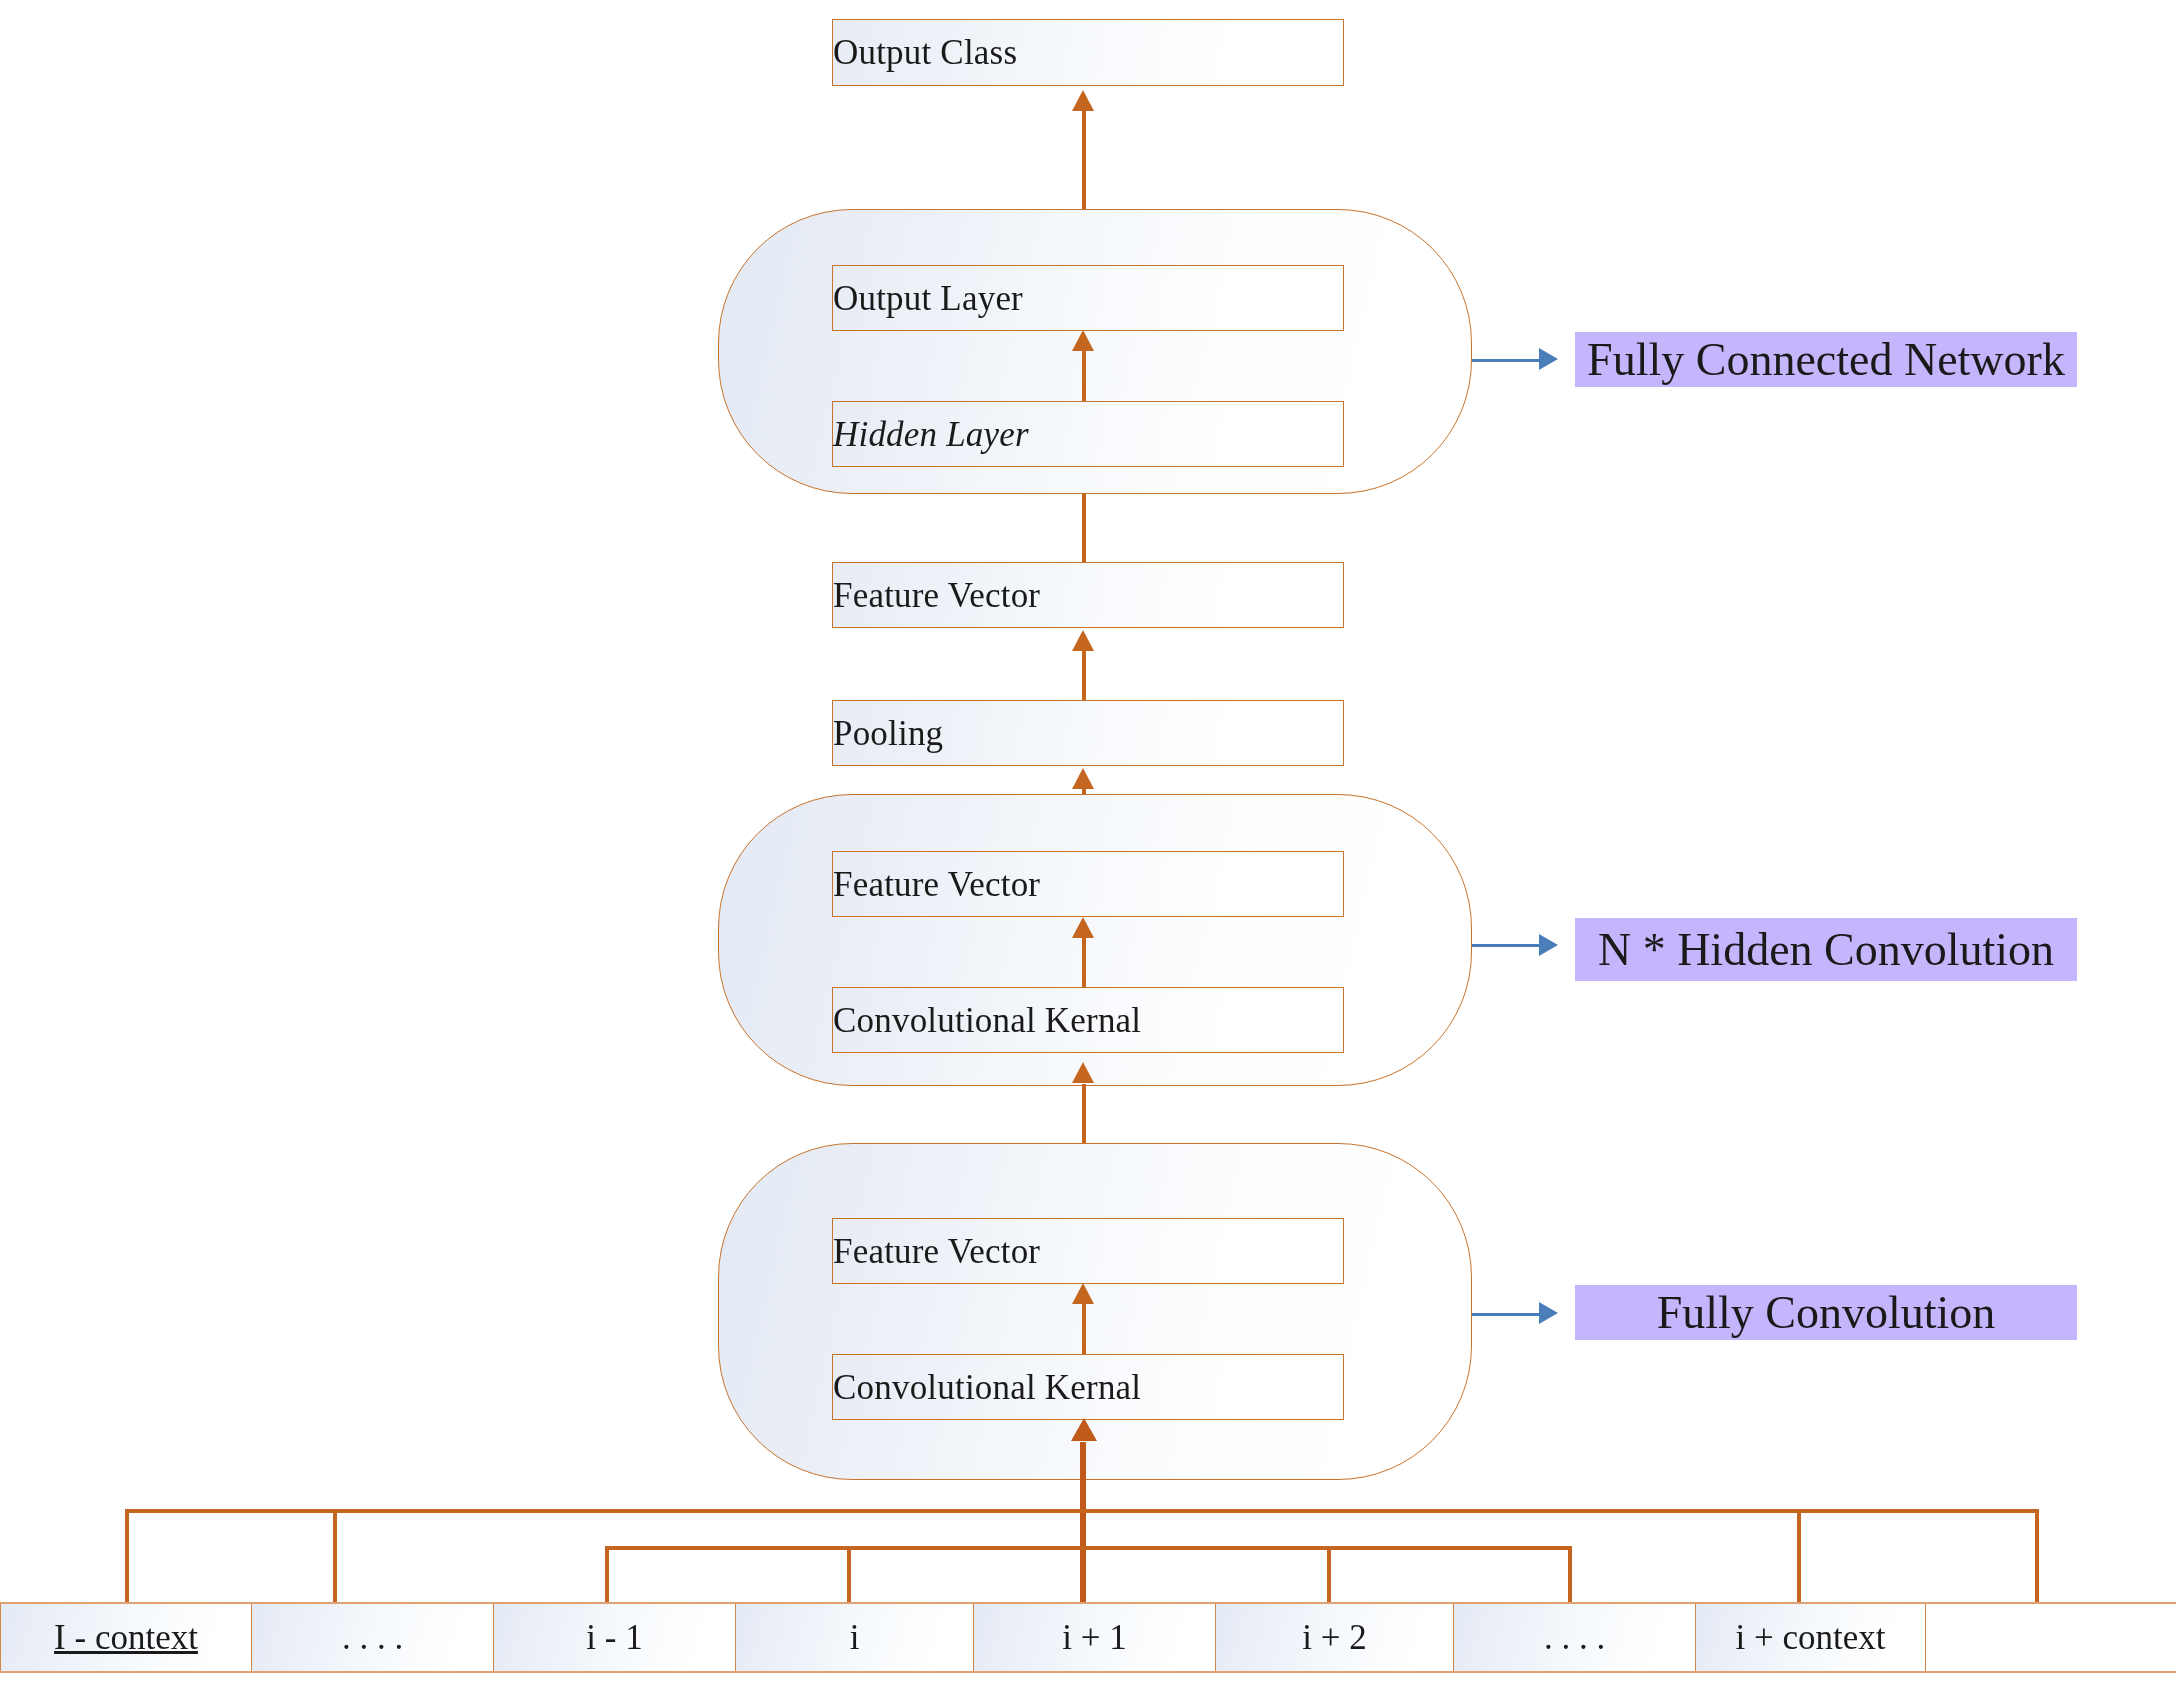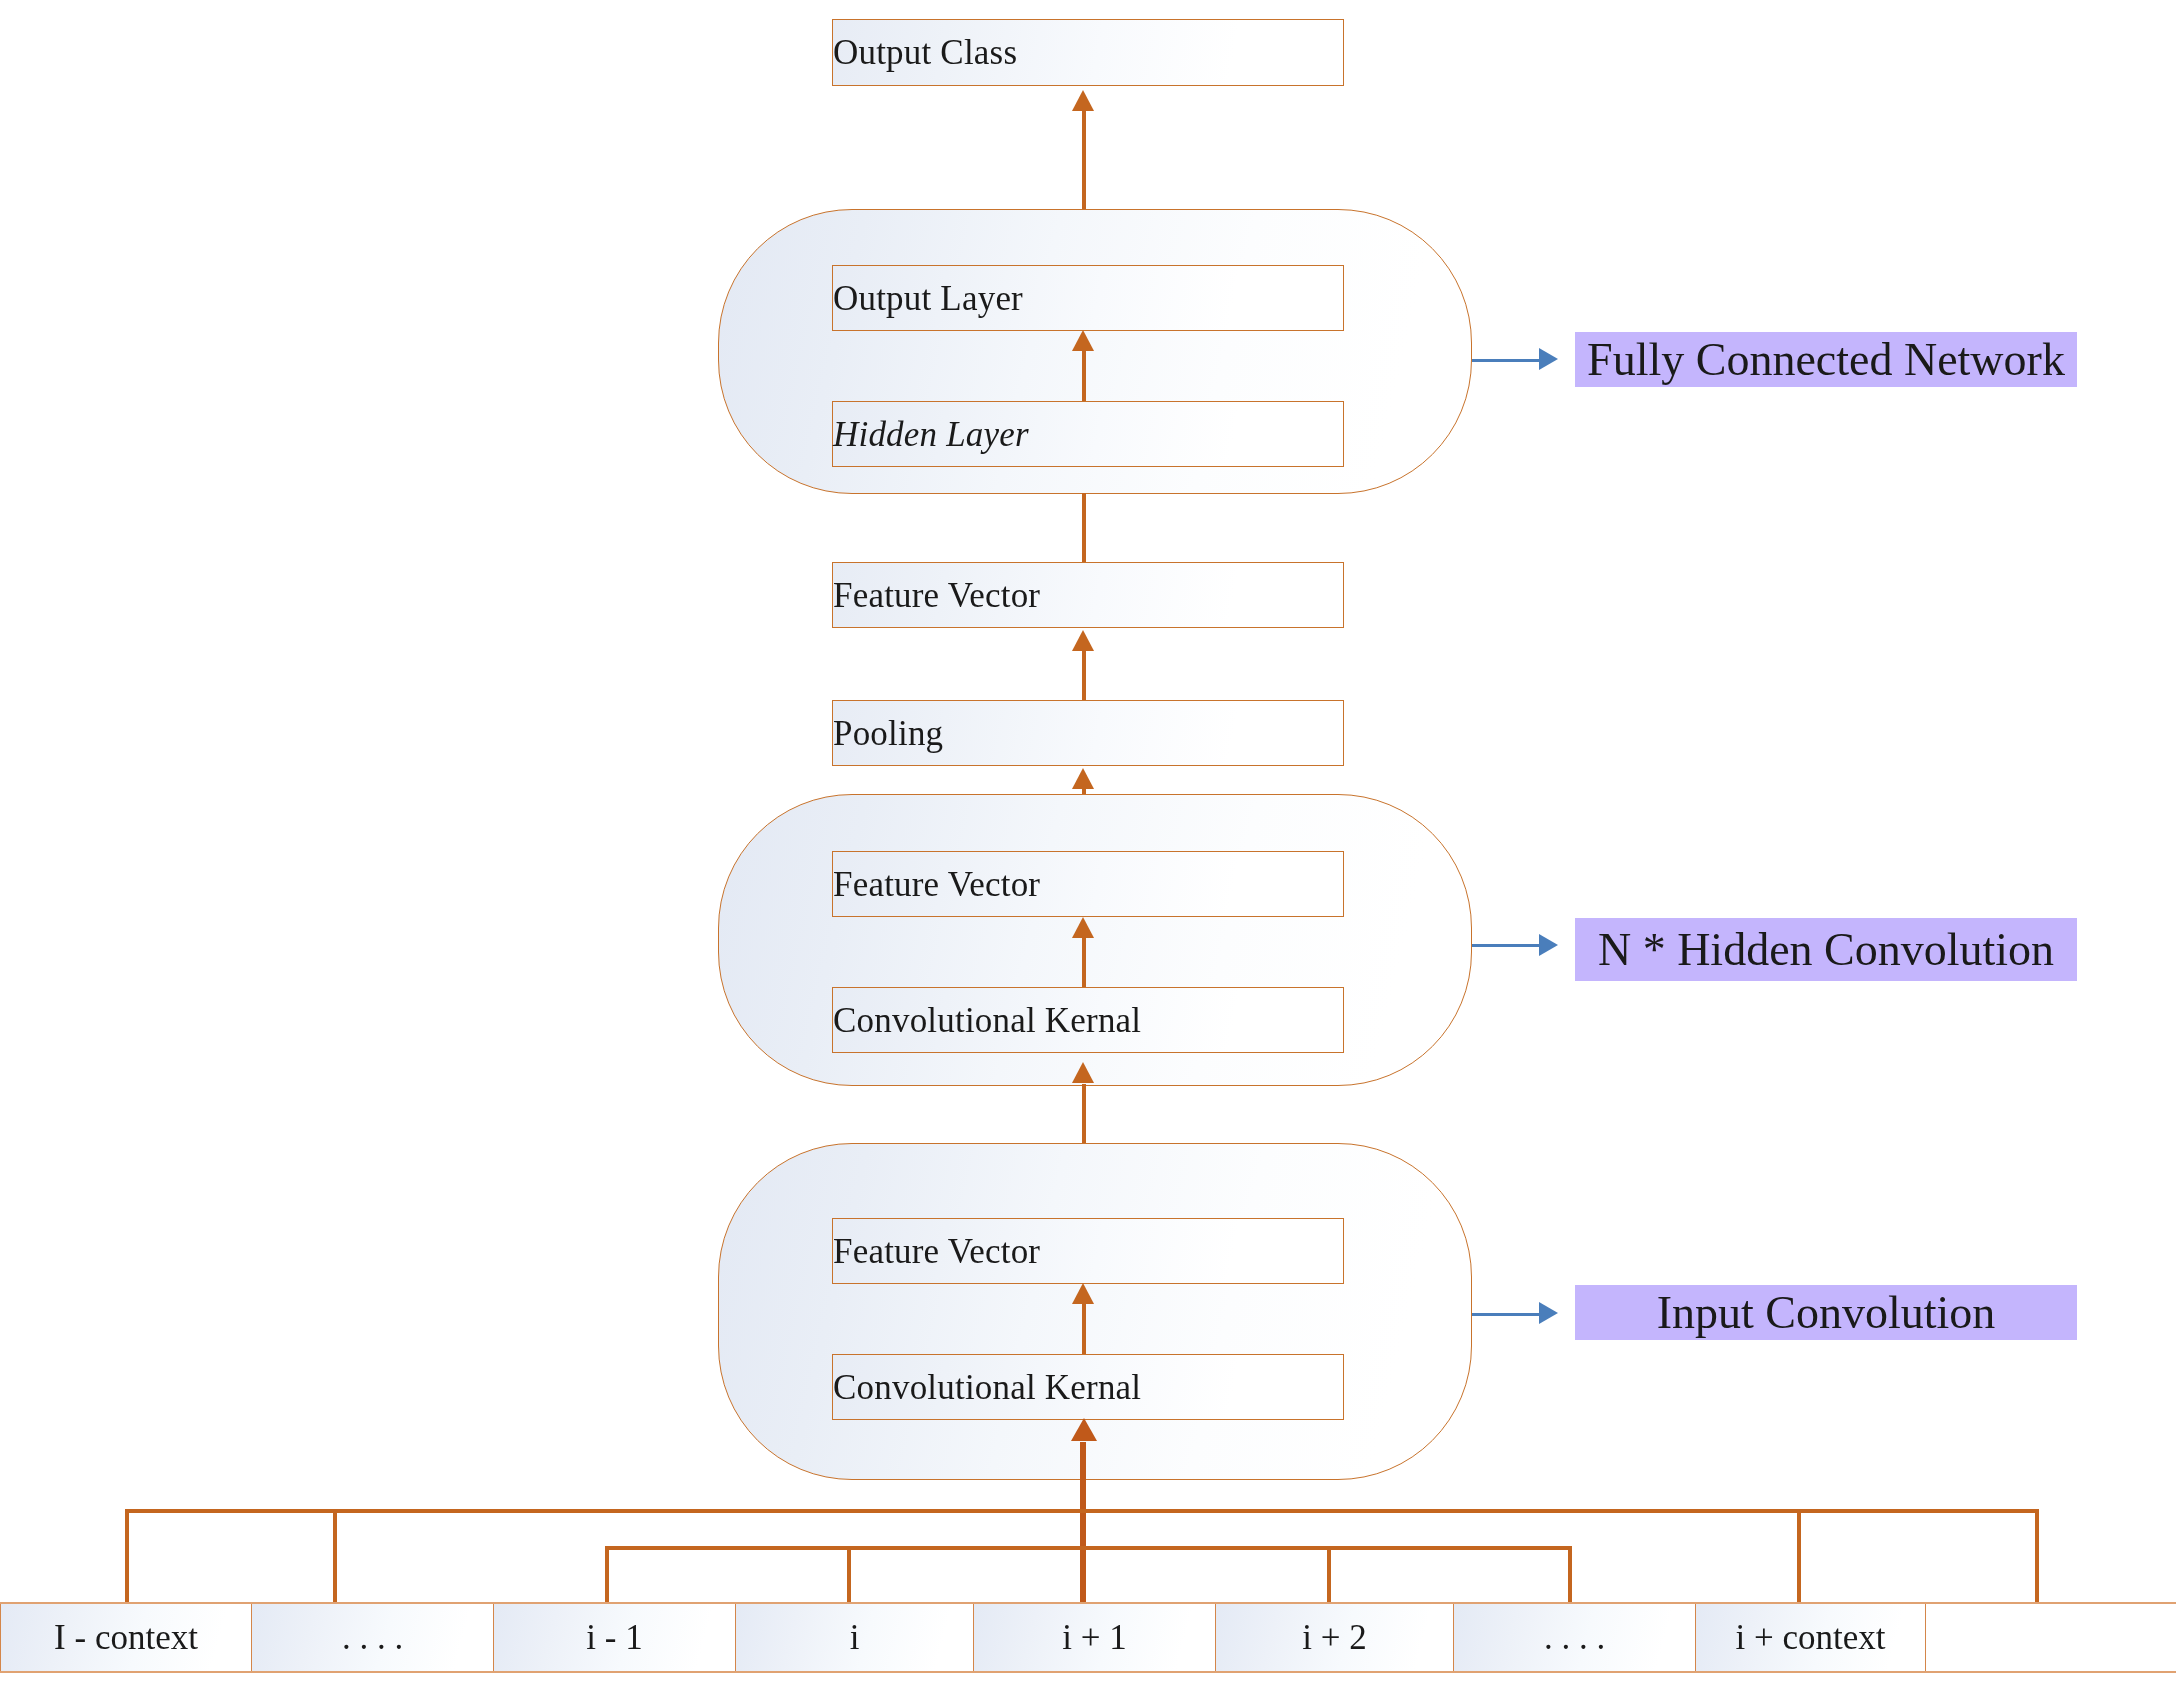--- a/index.html
+++ b/index.html
@@ -148,40 +148,40 @@
   <div class="shaft" style="left:1082px;top:1304px;height:50px;"></div>
   <div class="ahead" style="left:1072px;top:1283px;"></div>
 
   <div class="pbox" style="left:832px;top:1354px;width:512px;height:66px;">
     <span>Convolutional Kernal</span>
   </div>
 
   <div class="bshaft" style="left:1472px;top:1313px;width:71px;"></div>
   <div class="bhead" style="left:1539px;top:1302px;"></div>
   <div class="glabel" style="left:1575px;top:1285px;width:502px;height:55px;">
-    <span>Input Convolution</span>
+    <span>Fully Convolution</span>
   </div>
 
   <div class="shaft thick" style="left:1080px;top:1442px;height:164px;"></div>
   <div class="ahead big" style="left:1071px;top:1418px;"></div>
 
   <div class="bh" style="left:125px;top:1509px;width:1913px;"></div>
   <div class="bv" style="left:125px;top:1509px;height:95px;"></div>
   <div class="bv" style="left:333px;top:1509px;height:95px;"></div>
   <div class="bv" style="left:1797px;top:1509px;height:95px;"></div>
   <div class="bv" style="left:2035px;top:1509px;height:95px;"></div>
 
   <div class="bh" style="left:605px;top:1546px;width:966px;"></div>
   <div class="bv" style="left:605px;top:1546px;height:58px;"></div>
   <div class="bv" style="left:847px;top:1546px;height:58px;"></div>
   <div class="bv" style="left:1327px;top:1546px;height:58px;"></div>
   <div class="bv" style="left:1568px;top:1546px;height:58px;"></div>
 
   <div id="tokenrow">
-      <div class="tcell" style="width: 251px;">
+      <div class="tcell" style="width: 251px; text-decoration: underline;">
         <span>I - context</span>
       </div>
       <div class="tcell" style="width: 242px;">
         <span>. . . .</span>
       </div>
       <div class="tcell" style="width: 242px;">
         <span>i - 1</span>
       </div>
       <div class="tcell" style="width: 238px;">
         <span>i</span>

